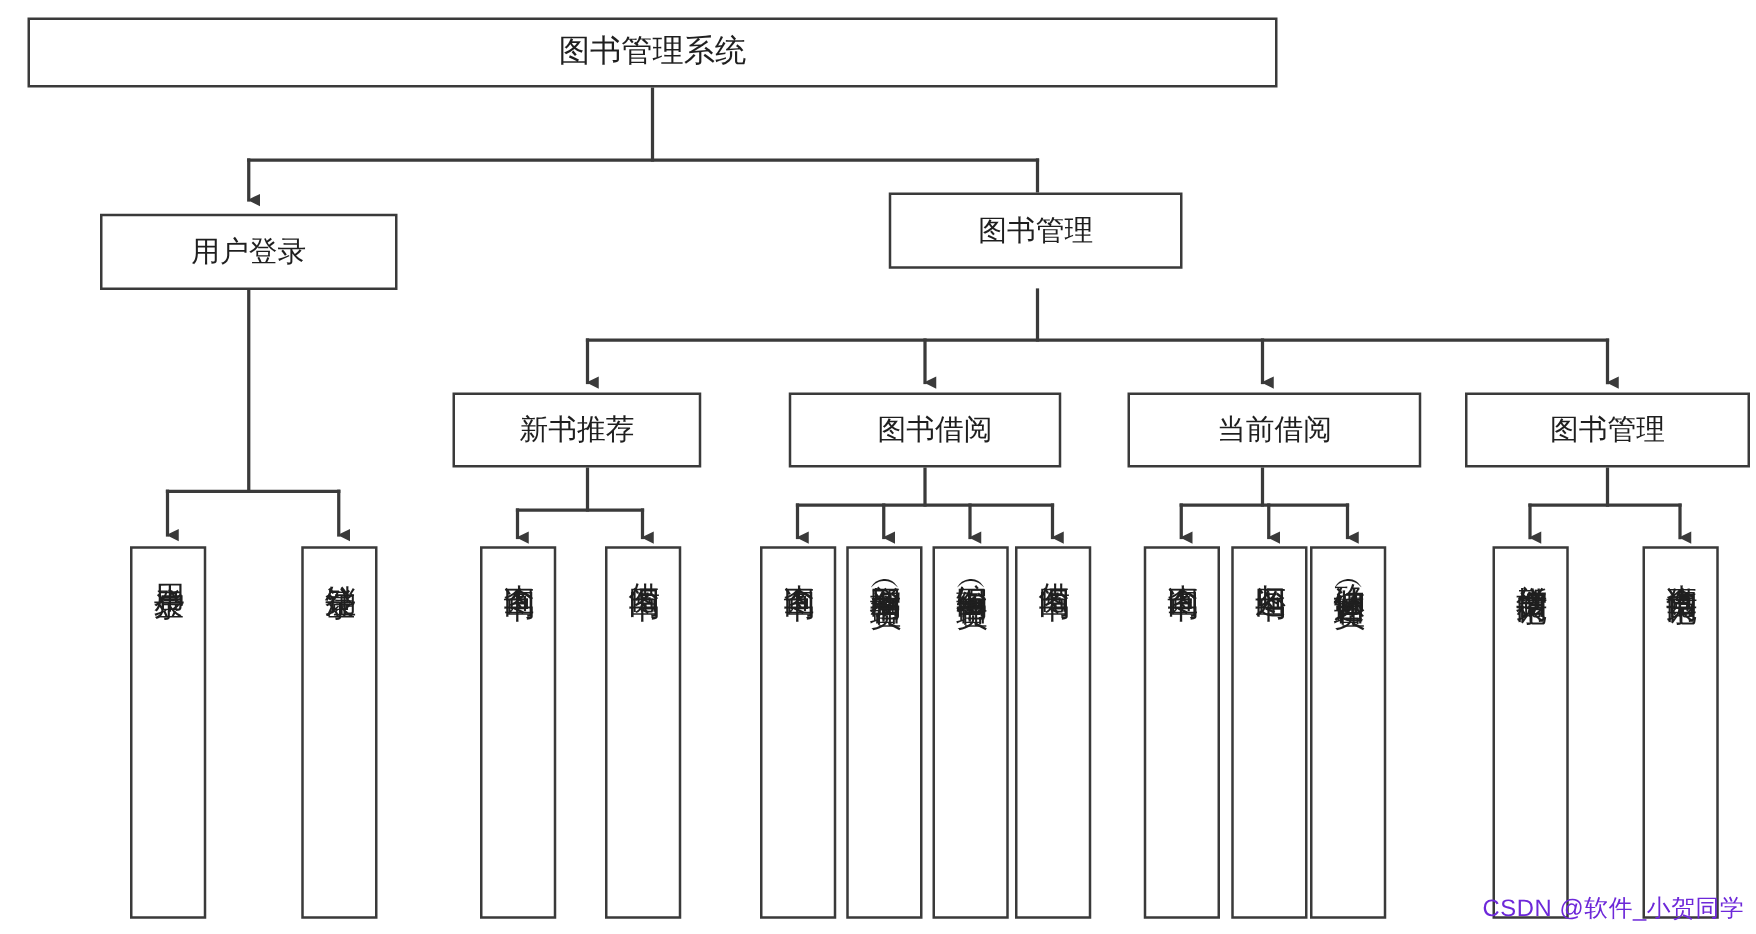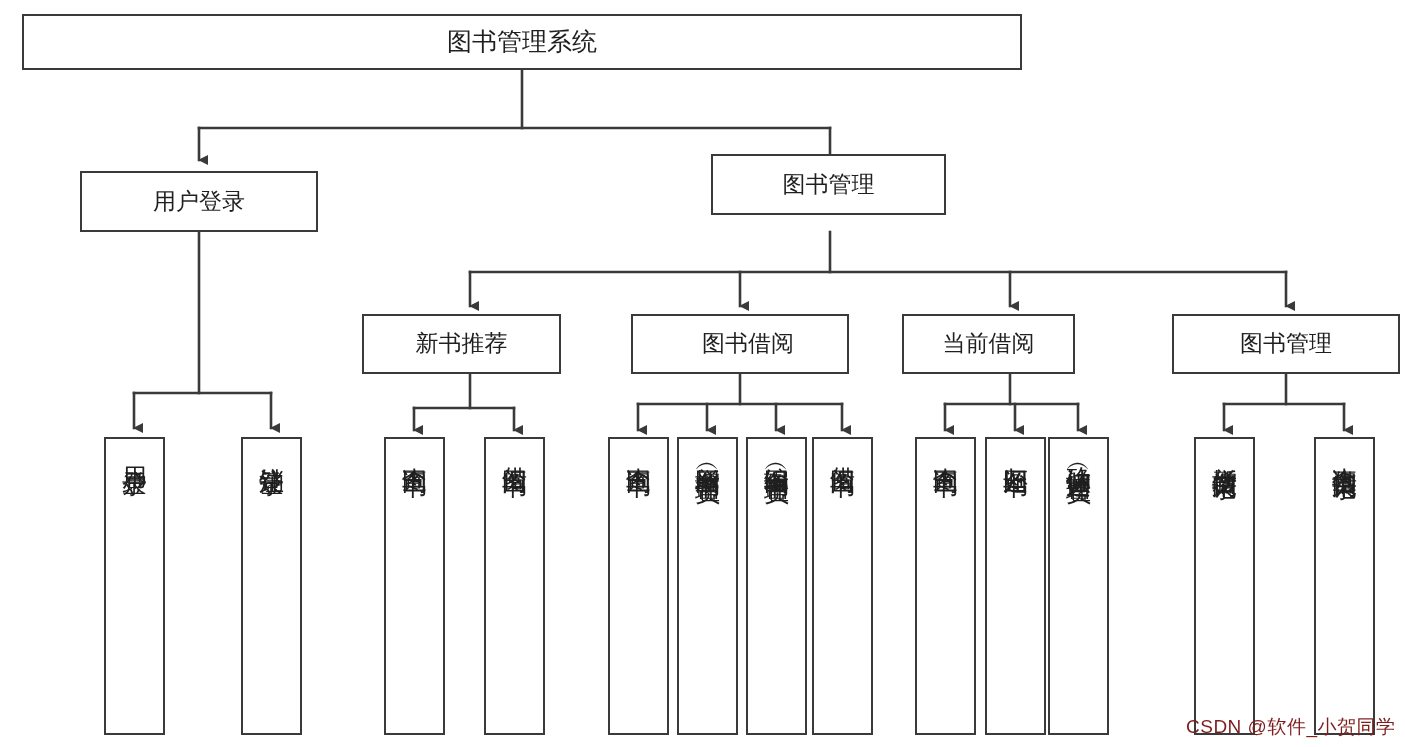--- a/index.html
+++ b/index.html
@@ -56,21 +56,21 @@
     font-size: 25px;
     letter-spacing: 2px;
     line-height: 1;
     white-space: nowrap;
   }
   .watermark {
     position: absolute;
     left: 1186px;
     top: 714px;
     font-size: 19px;
-    color: #7f1d1d;
+    color: #6d28d9;
     letter-spacing: 0.5px;
     white-space: nowrap;
     z-index: 5;
   }
 </style>
 </head>
 <body>
 
 <div id="canvas">
 
@@ -134,21 +134,21 @@
   <div class="node branch" style="left:711px; top:154px; width:235px; height:61px;">
     <span class="label">图书管理</span>
   </div>
 
   <div class="node branch" style="left:362px; top:314px; width:199px; height:60px;">
     <span class="label">新书推荐</span>
   </div>
   <div class="node branch" style="left:631px; top:314px; width:218px; height:60px;padding-left:16px;">
     <span class="label">图书借阅</span>
   </div>
-  <div class="node branch" style="left:902px; top:314px; width:173px; height:60px;">
+  <div class="node branch" style="left:902px; top:314px; width:235px; height:60px;">
     <span class="label">当前借阅</span>
   </div>
   <div class="node branch" style="left:1172px; top:314px; width:228px; height:60px;">
     <span class="label">图书管理</span>
   </div>
 
   <div class="node leaf" style="left:104px; top:437px; width:61px; height:298px;">
     <span class="label">用户登录</span>
   </div>
   <div class="node leaf" style="left:241px; top:437px; width:61px; height:298px;">

